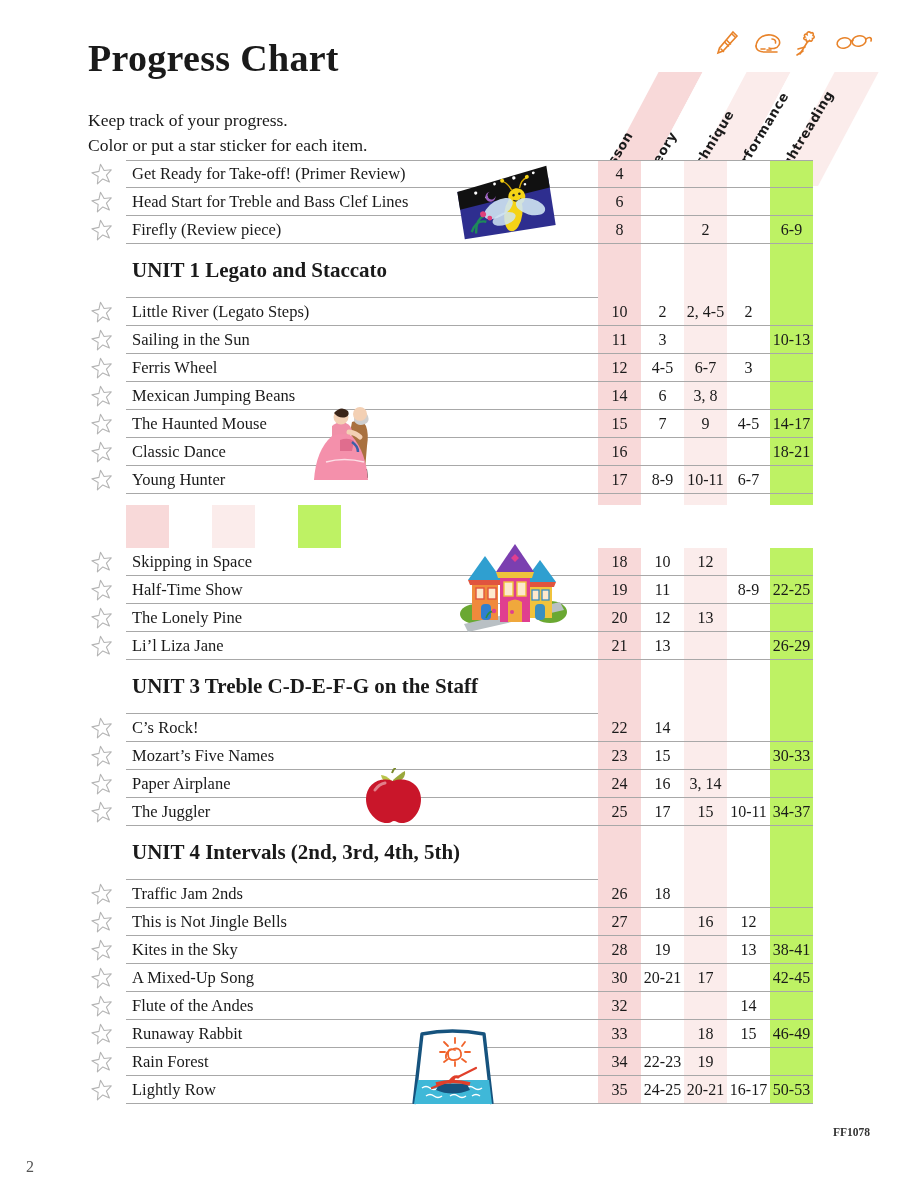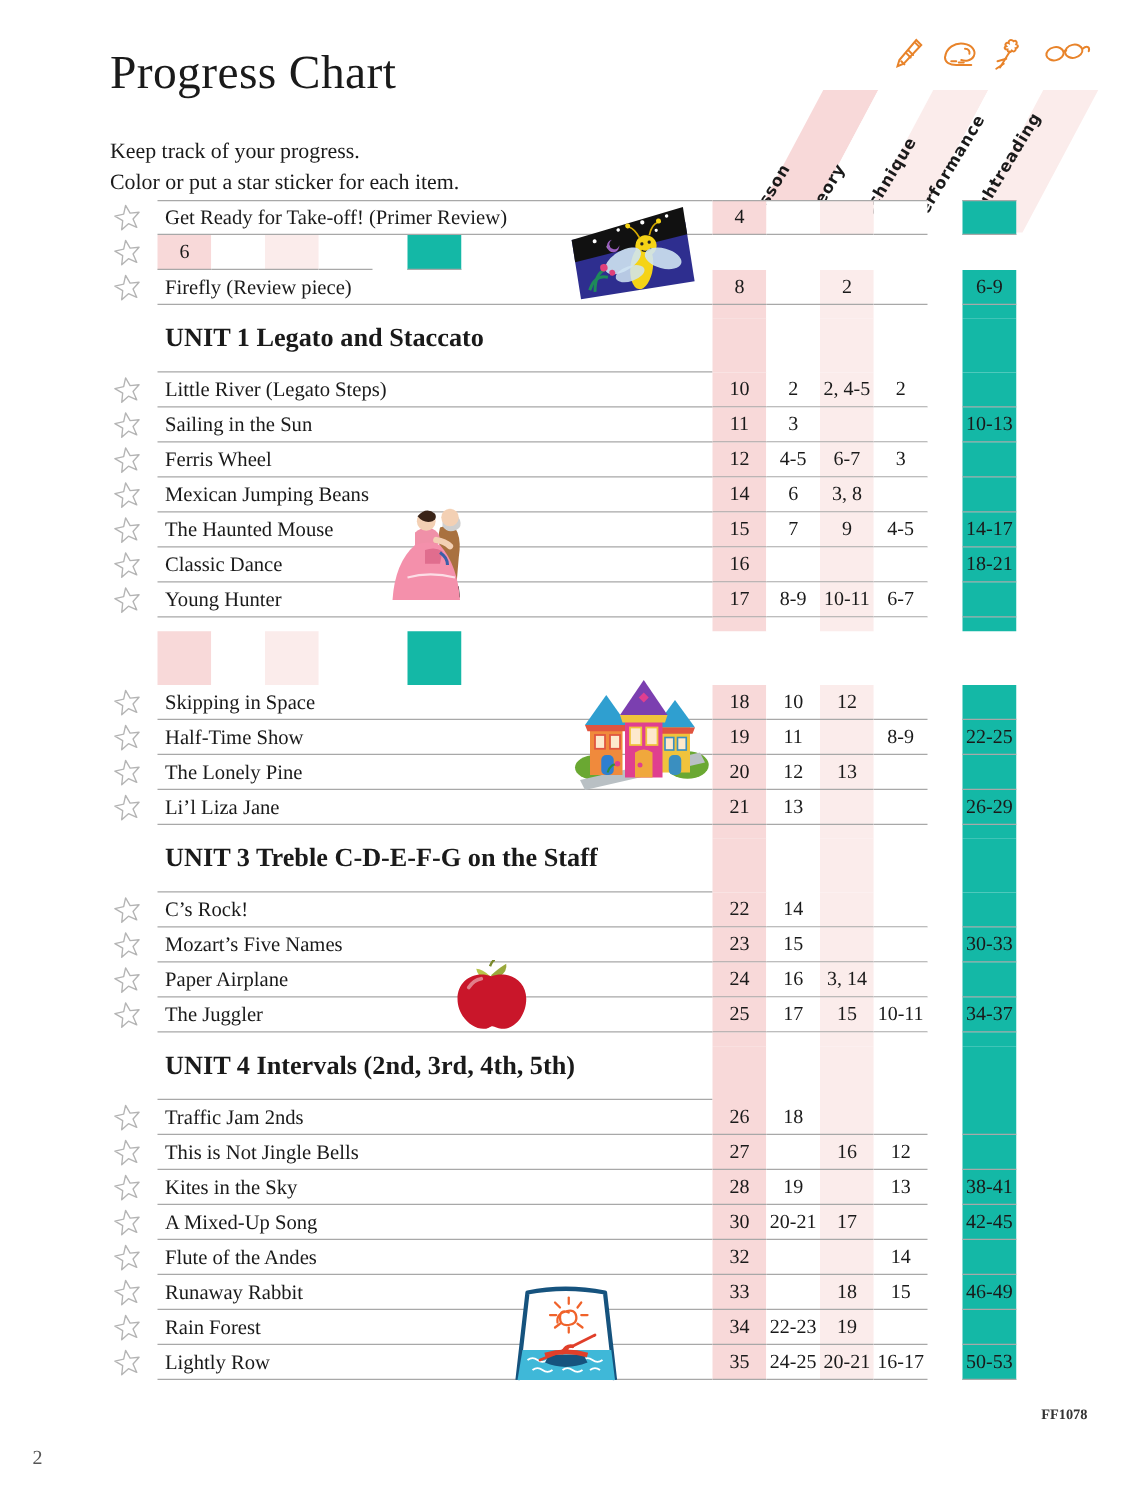--- a/index.html
+++ b/index.html
@@ -9,21 +9,21 @@
     background:#ffffff;
     font-family:"Liberation Serif", serif;
     color:#1a1a1a;
     position:relative;
     overflow:hidden;
   }
 
   
   #page-title {
     position:absolute; left:88px; top:36px;
-    font-size:38px; font-weight:normal; letter-spacing:0.3px;
+    font-size:38px; font-weight:bold; letter-spacing:0.3px;
     font-family:"Liberation Serif", serif;
   }
   #subtitle {
     position:absolute; left:88px; top:96px;
     font-size:17.5px; line-height:25px;margin-top:12px;
   }
   #subtitle div { white-space:nowrap; }
 
   
   #header-slant {
@@ -87,21 +87,21 @@
     position:relative;
   }
   .row.unit .cell-num, .row.gap .cell-num { border-bottom:none; }
   .row.first-top .cell-title, .row.first-top .cell-num { border-top:1px solid #a8a8a8; }
 
   
   .col-lesson       { background:#f8d9d9; }
   .col-theory       { background:#ffffff; }
   .col-technique    { background:#fbeceb; }
   .col-performance  { background:#ffffff; }
-  .col-sight        { background:#14b8a6;margin-left:28px; }
+  .col-sight        { background:#bef264; }
 
   
   .star-ico {
     position:absolute; left:2px; top:50%;
     transform:translateY(-50%) rotate(-9deg);
     width:24px; height:24px;
   }
 
   
   .illus { position:absolute; pointer-events:none; }
@@ -193,20 +193,21 @@
       <div class="cell-num col-technique"></div>
       <div class="cell-num col-performance"></div>
       <div class="cell-num col-sight"></div>
     </div>
     <div class="row">
       <div class="cell-star">
         <svg class="star-ico" viewBox="0 0 24 24">
           <path d="M12 2.2 L14.6 8.9 L21.8 9.3 L16.2 13.9 L18.1 21 L12 17 L5.9 21 L7.8 13.9 L2.2 9.3 L9.4 8.9 Z" fill="none" stroke="#b4b4b4" stroke-width="1.1" stroke-linejoin="round"></path>
         </svg>
       </div>
+      <div class="cell-title">Head Start for Treble and Bass Clef Lines</div>
       <div class="cell-num col-lesson">6</div>
       <div class="cell-num col-theory"></div>
       <div class="cell-num col-technique"></div>
       <div class="cell-num col-performance"></div>
       <div class="cell-num col-sight"></div>
     </div>
     <div class="row">
       <div class="cell-star">
         <svg class="star-ico" viewBox="0 0 24 24">
           <path d="M12 2.2 L14.6 8.9 L21.8 9.3 L16.2 13.9 L18.1 21 L12 17 L5.9 21 L7.8 13.9 L2.2 9.3 L9.4 8.9 Z" fill="none" stroke="#b4b4b4" stroke-width="1.1" stroke-linejoin="round"></path>

